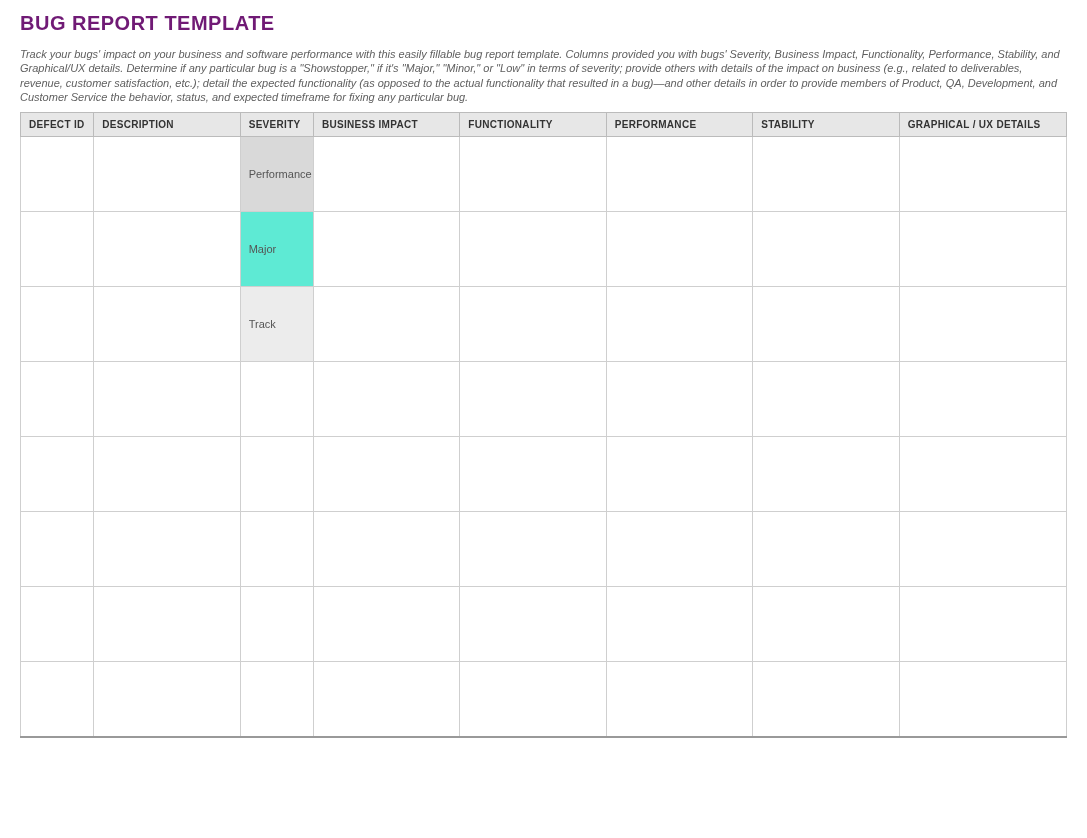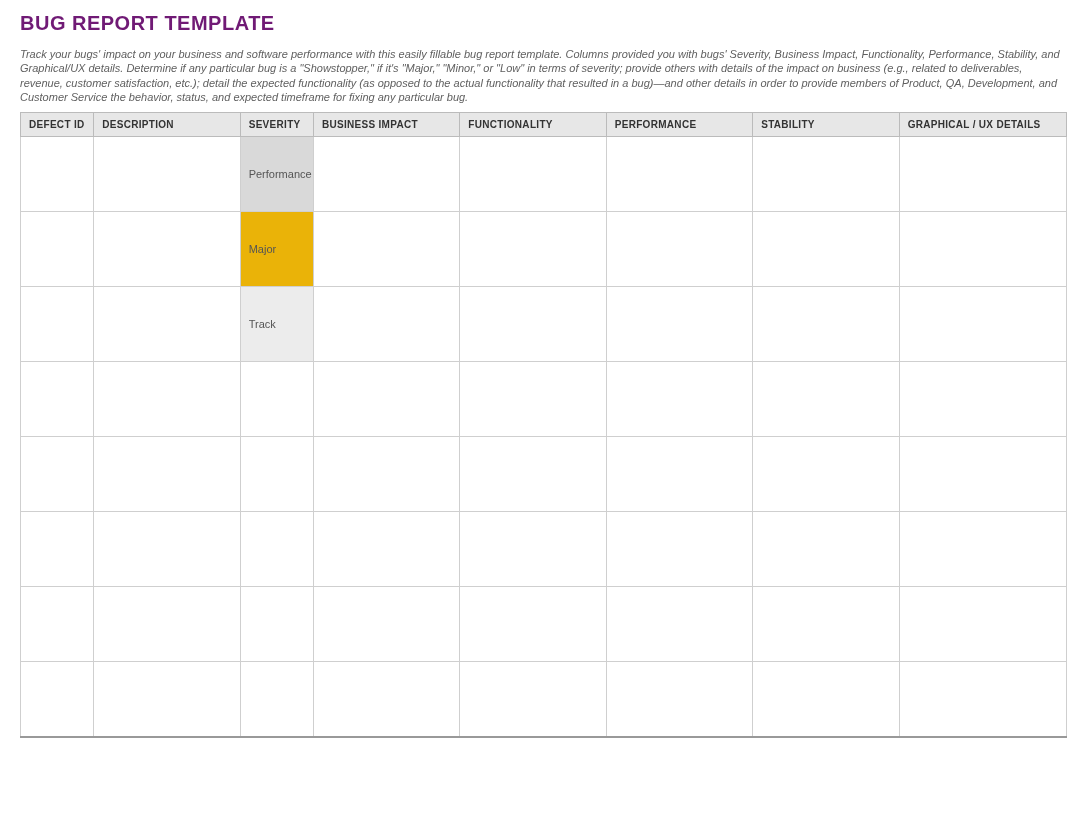--- a/index.html
+++ b/index.html
@@ -43,21 +43,21 @@
     }
     td {
       border: 1px solid #cfcfcf;
       height: 75px;
       padding: 6px 8px;
       font-size: 11px;
       color: #555;
       vertical-align: middle;
     }
     td.sev-showstopper { background: #d9d9d9; }
-    td.sev-major { background: #eab308; }
+    td.sev-major { background: #5eead4; }
     td.sev-minor { background: #ececec; }
     td.sev-low { background: #ffffff; }
     col.c-defect { width: 7%; }
     col.c-desc { width: 14%; }
     col.c-sev { width: 7%; }
     col.c-impact { width: 14%; }
     col.c-func { width: 14%; }
     col.c-perf { width: 14%; }
     col.c-stab { width: 14%; }
     col.c-ux { width: 16%; }

